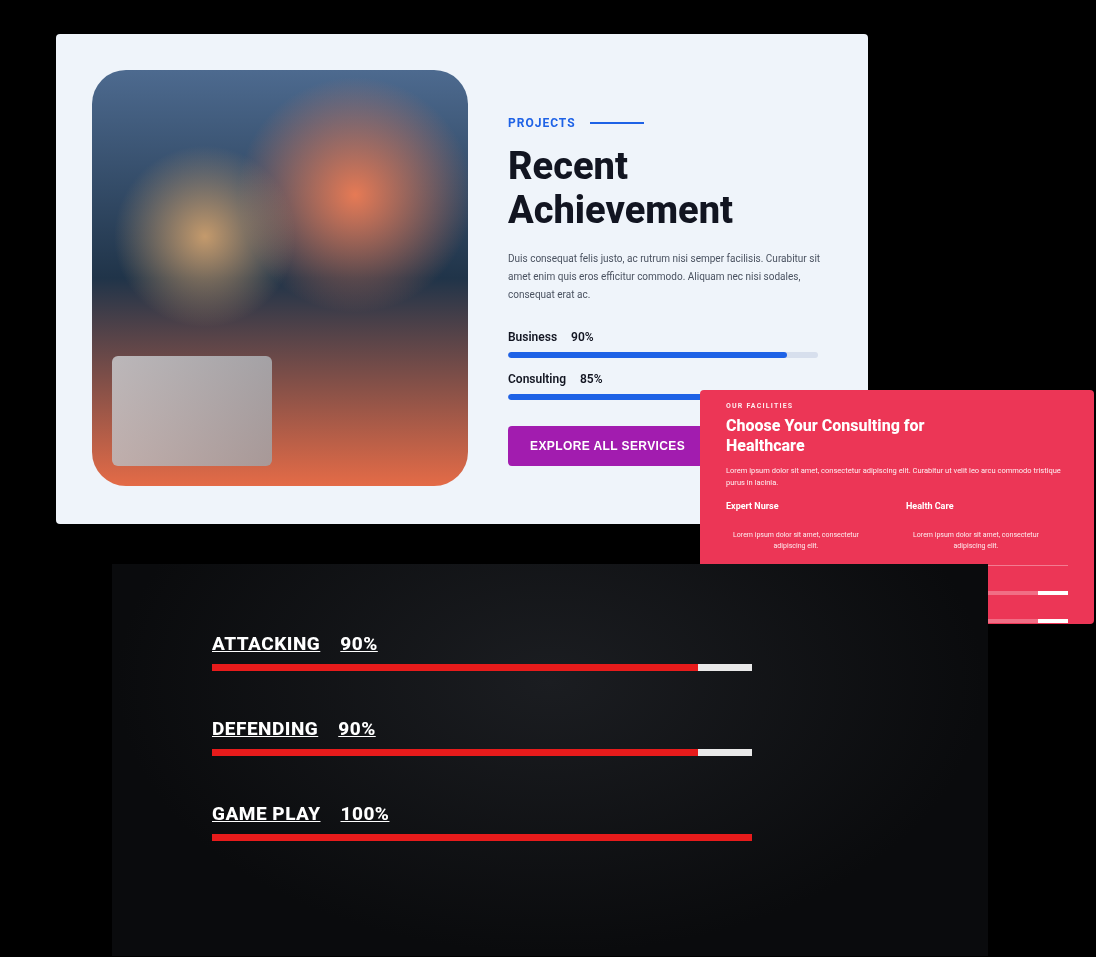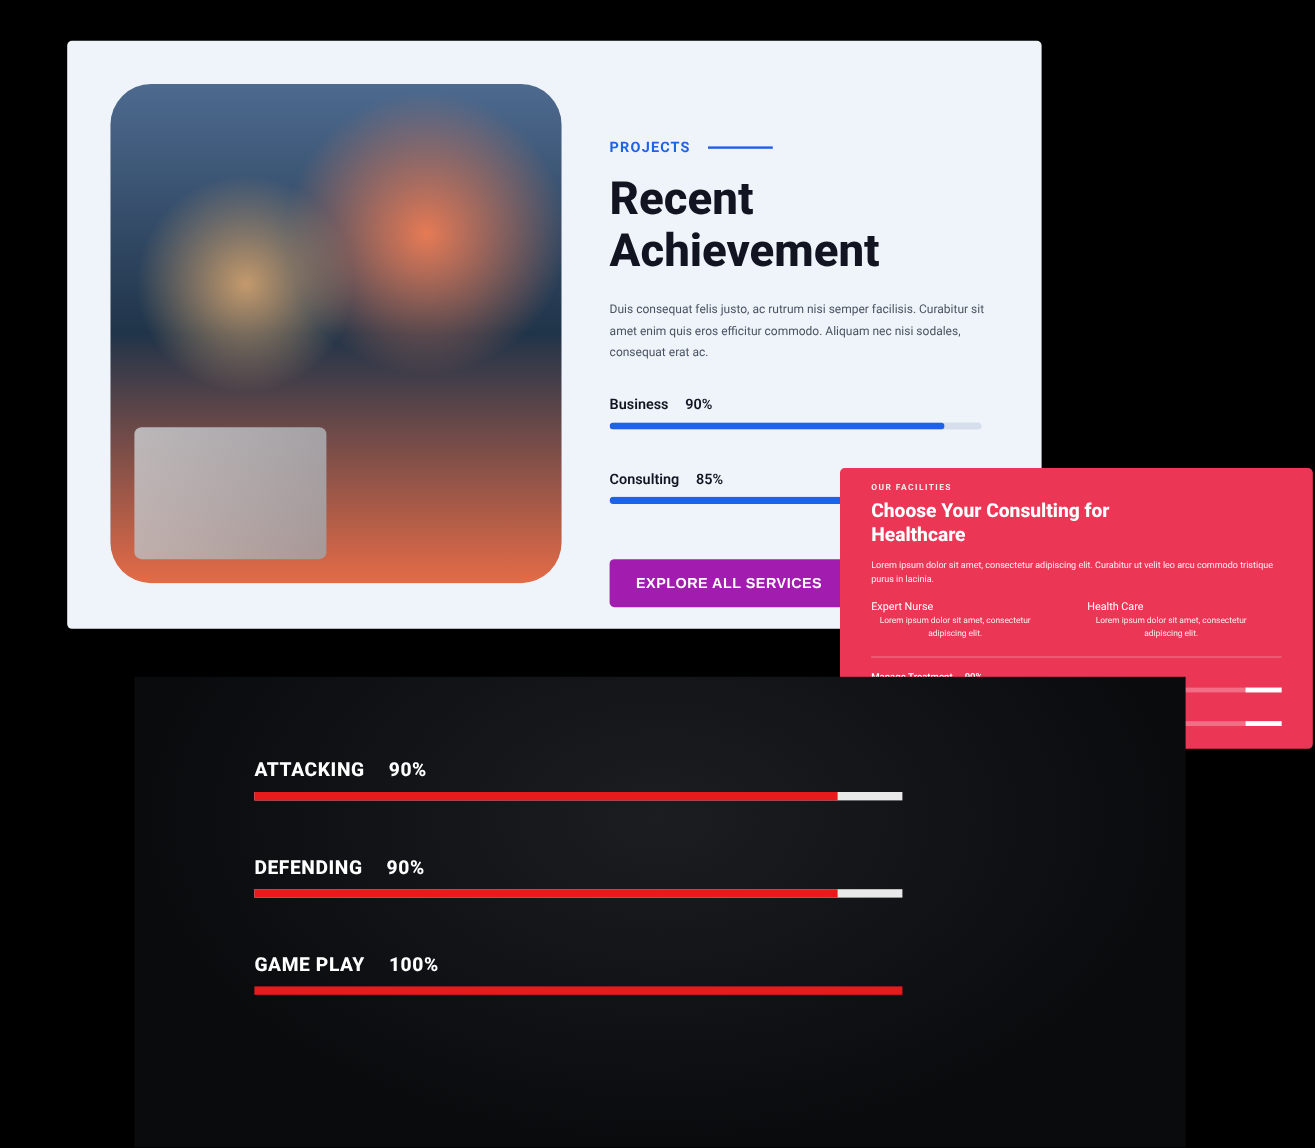--- a/index.html
+++ b/index.html
@@ -64,21 +64,21 @@
     color: #121521;
     margin-bottom: 18px;
   }
   .card-projects .desc {
     font-size: 10px;
     line-height: 1.8;
     color: #4a5260;
     margin-bottom: 26px;
     max-width: 330px;
   }
-  .pbar-group { margin-bottom: 34px; }
+  .pbar-group { margin-bottom: 14px; }
   .pbar-label-row {
     font-size: 12px;
     font-weight: 600;
     color: #121521;
     margin-bottom: 8px;
   }
   .pbar-label-row .pct { margin-left: 14px; }
   .pbar-track {
     width: 310px;
     height: 6px;
@@ -133,21 +133,21 @@
     max-width: 240px;
   }
   .card-health .hc-desc {
     font-size: 7.5px;
     line-height: 1.6;
     opacity: .92;
     margin-bottom: 12px;
     max-width: 340px;
   }
   .hc-cols { display:flex; gap: 40px; margin-bottom: 14px;}
-  .hc-col h4 { font-size: 9px; font-weight:400; margin-bottom: 1px;}
+  .hc-col h4 { font-size: 9px; font-weight:700; margin-bottom: 19px;}
   .hc-col p { font-size: 7px; line-height:1.5; opacity:.9; max-width: 140px; text-align: center;}
   .card-health hr { border:none; border-top:1px solid rgba(255,255,255,.35); margin-bottom:12px;}
   .hpbar { margin-bottom: 11px;}
   .hpbar-row { display:flex; align-items:center; font-size:8px; font-weight:600; margin-bottom:4px;}
   .hpbar-row .pct { margin-left:10px;}
   .hpbar-track {
     width: 100%;
     height: 4px;
     background: rgba(255,255,255,.28);
     position: relative;
@@ -166,24 +166,25 @@
     top: 564px;
     width: 876px;
     height: 392px;
     background: radial-gradient(ellipse at 50% 30%, #1b1d21 0%, #0a0b0d 70%);
     color: #fff;
     padding: 68px 100px 30px;
   }
   .spbar { margin-bottom: 46px;}
   .spbar:last-child{margin-bottom:0;}
   .spbar-row {
-    font-size: 16px;
+    font-size: 19px;
     font-weight: 800;
     letter-spacing: .5px;
     margin-bottom: 9px;
+    text-decoration: underline;
   }
   .spbar-row .pct { margin-left: 20px;}
   .spbar-track {
     width: 540px;
     height: 7px;
     background: #e9e9e9;
   }
   .spbar-fill { height:100%; background:#e71b1b; }
 </style>
 </head>

